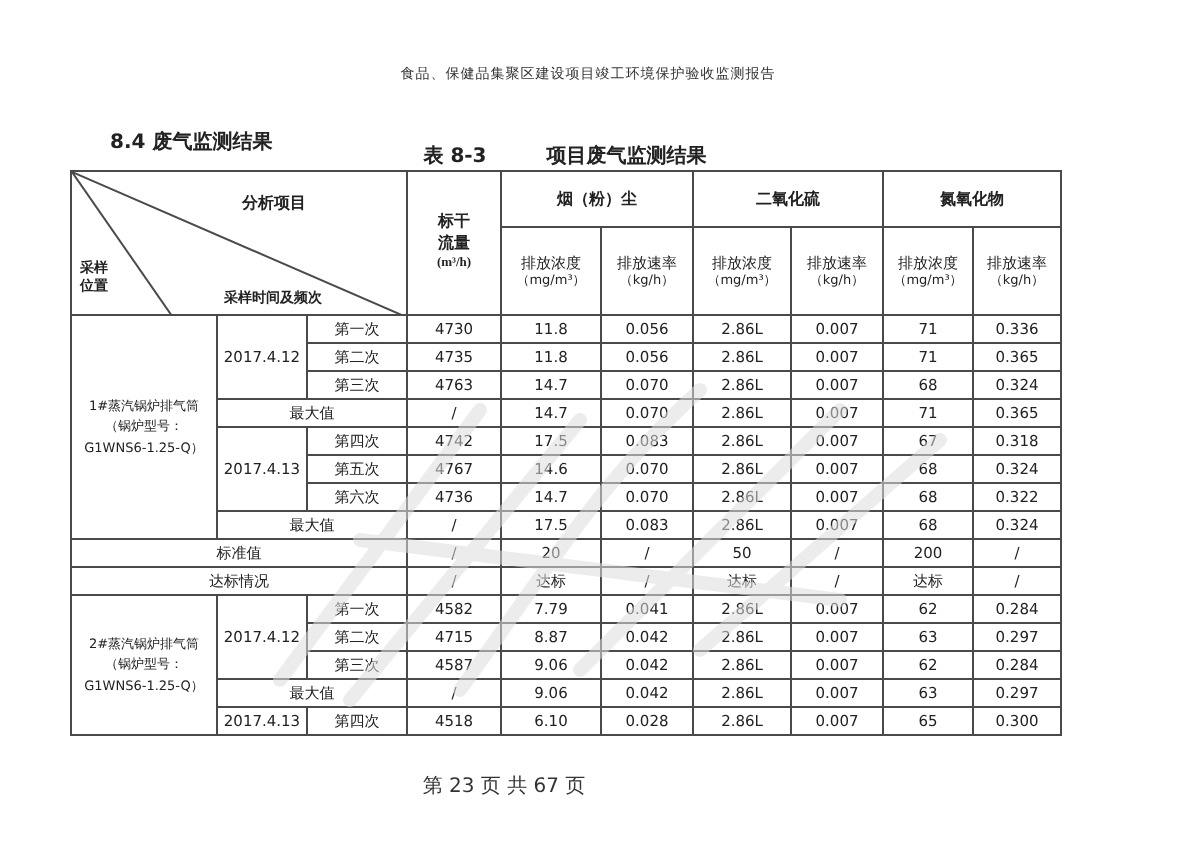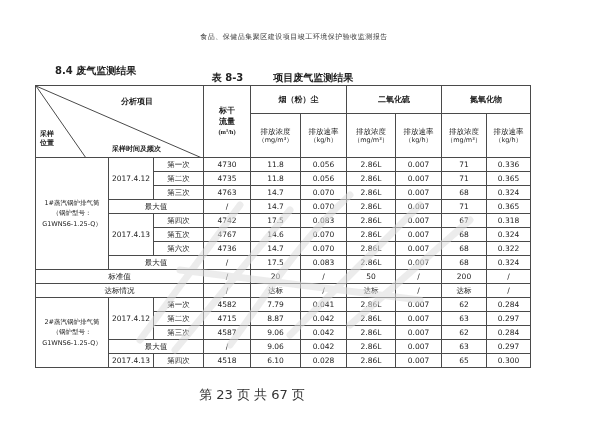--- a/index.html
+++ b/index.html
@@ -26,21 +26,21 @@
   .corner-analysis { position:absolute; top:11px; left:55px; right:20px; text-align:center;
                      font-weight:bold; font-size:8px; }
   .corner-position { position:absolute; bottom:9px; left:4px; width:16px;
                      font-size:7px; line-height:1.3; text-align:left; }
   .corner-time { position:absolute; bottom:3px; left:76px; font-size:7px; }
   .flow-head div { line-height:1.35; }
   .flow-unit { font-size:6.5px;font-family:Liberation Serif, serif; }
   .sub-unit { font-size:6.5px; }
   .watermark { position:absolute; top:150px; left:120px; pointer-events:none; }
   .doc-footer { position:absolute; top:386px; left:0; width:504px; text-align:center;
-                font-size:13px; color:#333; }
+                font-size:10px; color:#333; }
 </style>
 </head>
 <body>
 
 <div class="doc-header">食品、保健品集聚区建设项目竣工环境保护验收监测报告</div>
 <div class="section-title">8.4 废气监测结果</div>
 <div class="table-caption">
   <span>表 8-3</span>
   <span>项目废气监测结果</span>
 </div>

